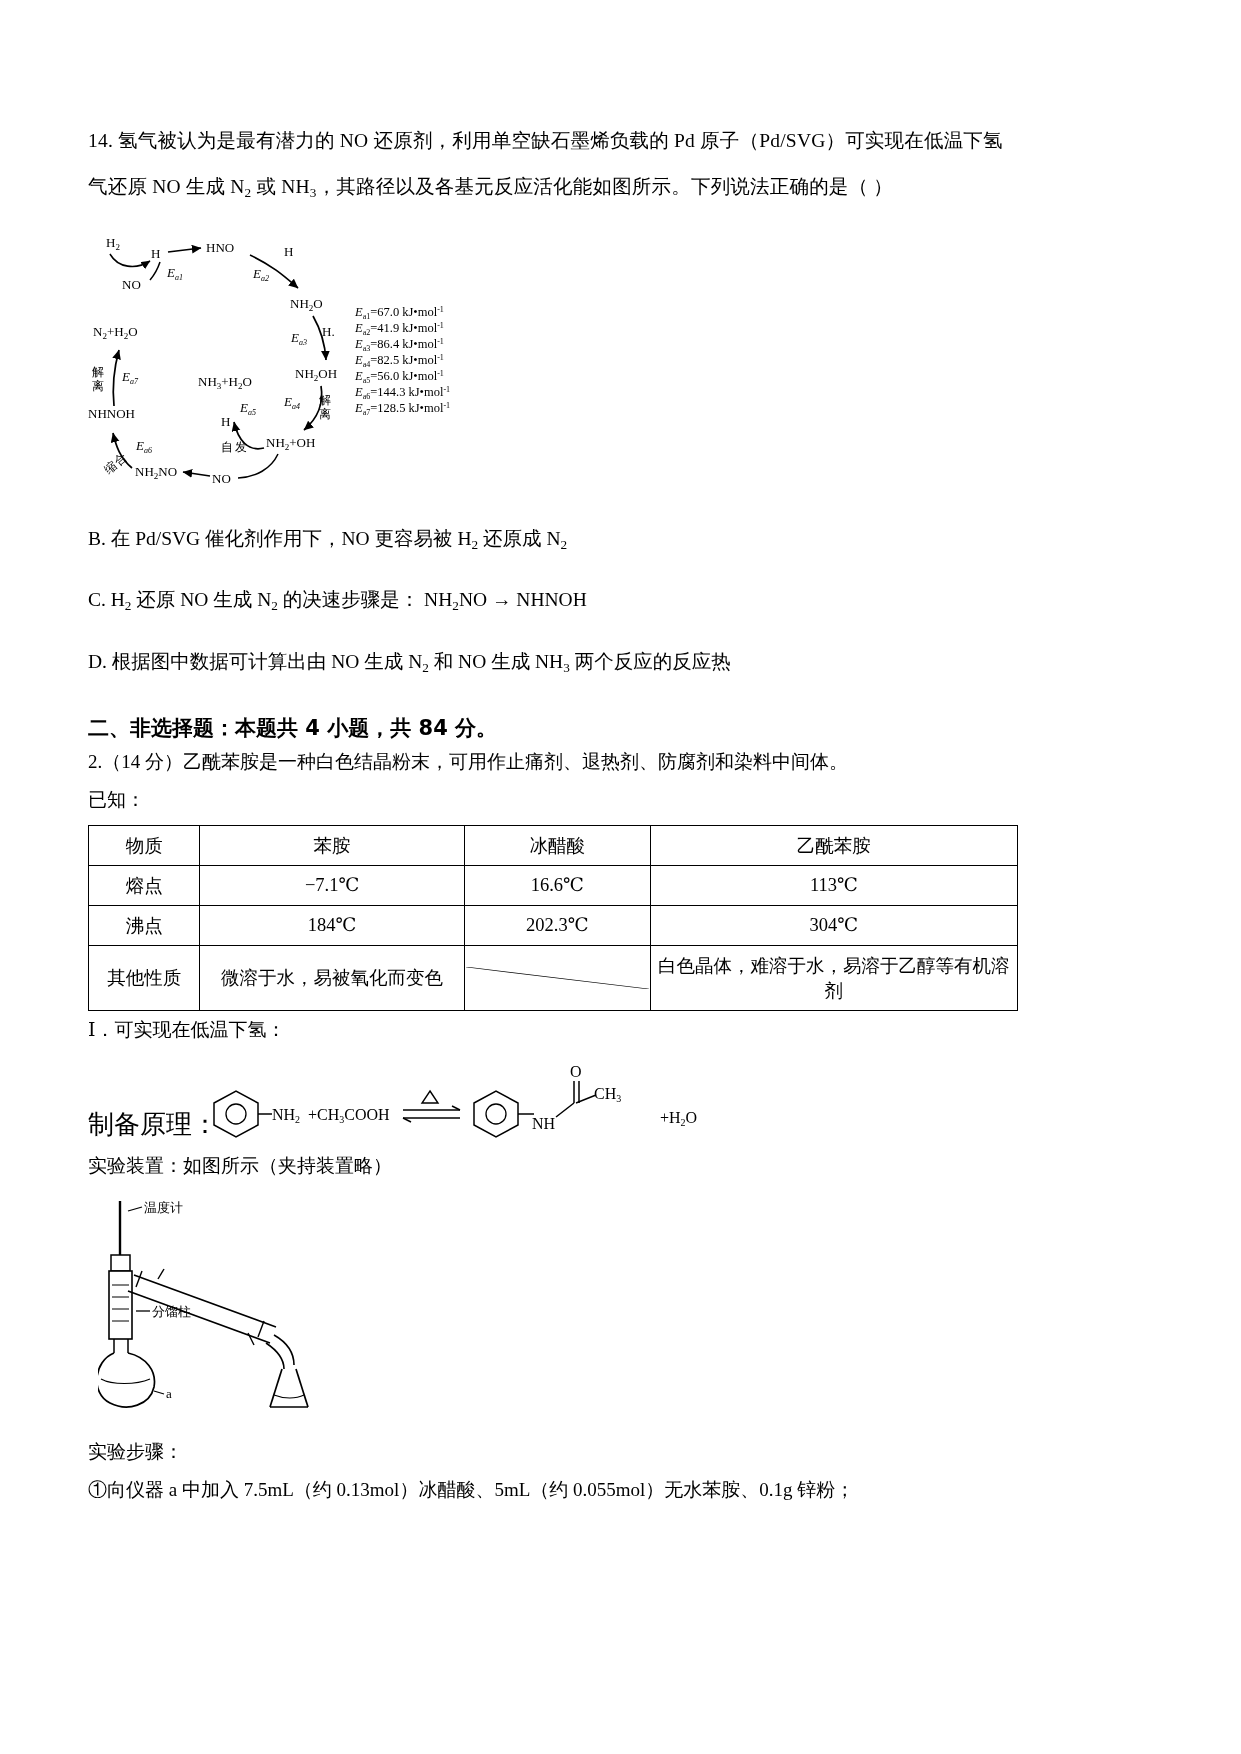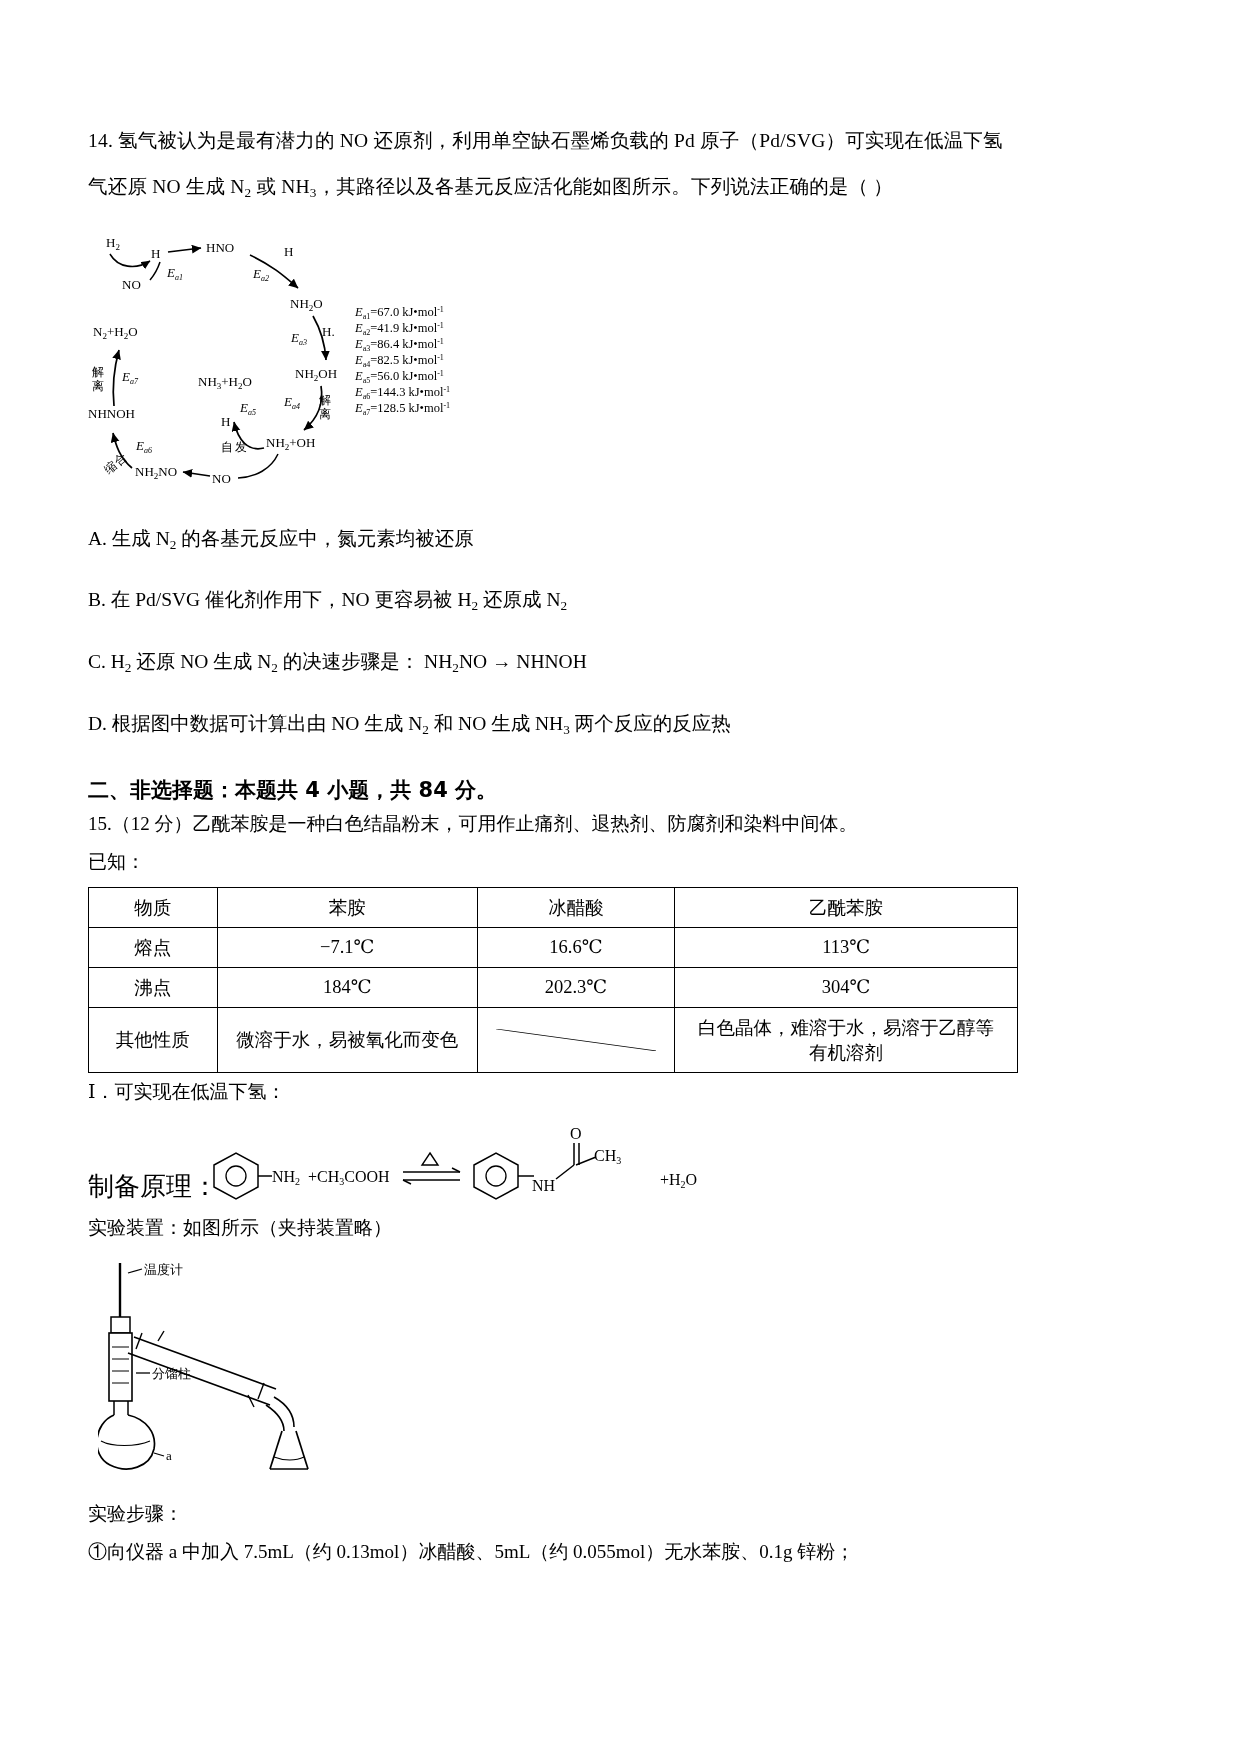--- a/index.html
+++ b/index.html
@@ -68,21 +68,21 @@
   
   table.props {
     border-collapse: collapse;
     width: 930px;
     margin-top: 6px;
     font-size: 18.5px;
   }
   table.props td, table.props th {
     border: 1.2px solid #000;
     text-align: center;
-    padding: 7px 18px;
+    padding: 7px 1px;
     font-weight: normal;
     height: 22px;
   }
   .col-name { width: 110px; }
   .col-a { width: 265px; }
   .col-b { width: 185px; }
   .col-c { width: 370px; }
   .slash-cell {
     position: relative;
     padding: 0;
@@ -229,39 +229,35 @@
             </g>
             <g>
               <text x="267" y="186"><tspan font-style="italic">E</tspan><tspan font-size="8" dy="3">a7</tspan><tspan dy="-3">=128.5 kJ•mol</tspan><tspan font-size="8" dy="-4">-1</tspan></text>
             </g>
           </g>
         </g>
       </svg>
     </div>
 
     <div class="opt">
-      <span>A.</span>
-      <span>生成 N<sub>2</sub> 的各基元反应中，氮元素均被还原</span>
-    </div>
-    <div class="opt">
       <span>B.</span>
       <span>在 Pd/SVG 催化剂作用下，NO 更容易被 H<sub>2</sub> 还原成 N<sub>2</sub></span>
     </div>
     <div class="opt">
       <span>C.</span>
       <span> H<sub>2</sub> 还原 NO 生成 N<sub>2</sub> 的决速步骤是： NH<sub>2</sub>NO → NHNOH</span>
     </div>
     <div class="opt">
       <span>D.</span>
       <span>根据图中数据可计算出由 NO 生成 N<sub>2</sub> 和 NO 生成 NH<sub>3</sub> 两个反应的反应热</span>
     </div>
 
     <div class="sec-head">二、非选择题：本题共 4 小题，共 84 分。</div>
 
-    <div class="q15-line">15.（12 分）乙酰苯胺是一种白色结晶粉末，可用作止痛剂、退热剂、防腐剂和染料中间体。</div>
+    <div class="q15-line">2.（14 分）乙酰苯胺是一种白色结晶粉末，可用作止痛剂、退热剂、防腐剂和染料中间体。</div>
     <div class="q15-line">已知：</div>
 
     <table class="props">
       <tbody>
           <tr>
         <th class="col-name">物质</th>
         <th class="col-a">苯胺</th>
         <th class="col-b">冰醋酸</th>
         <th class="col-c">乙酰苯胺</th>
       </tr>

